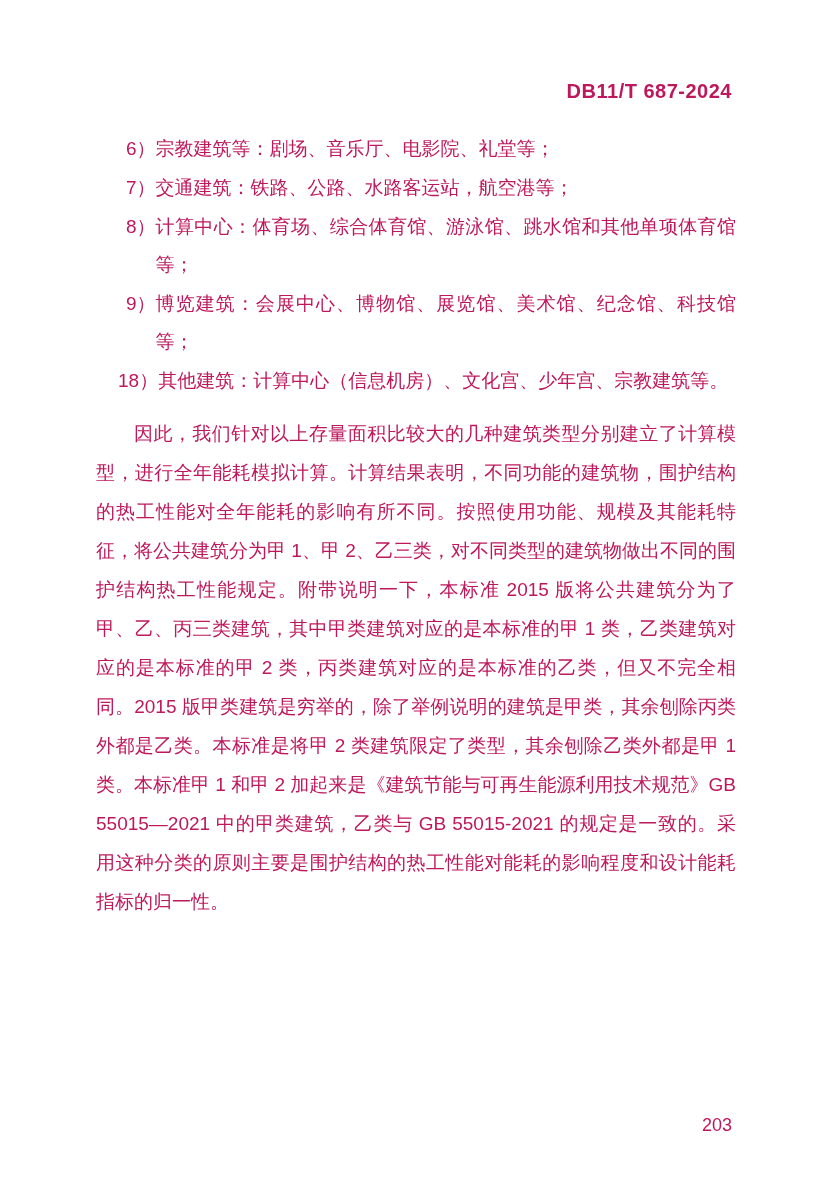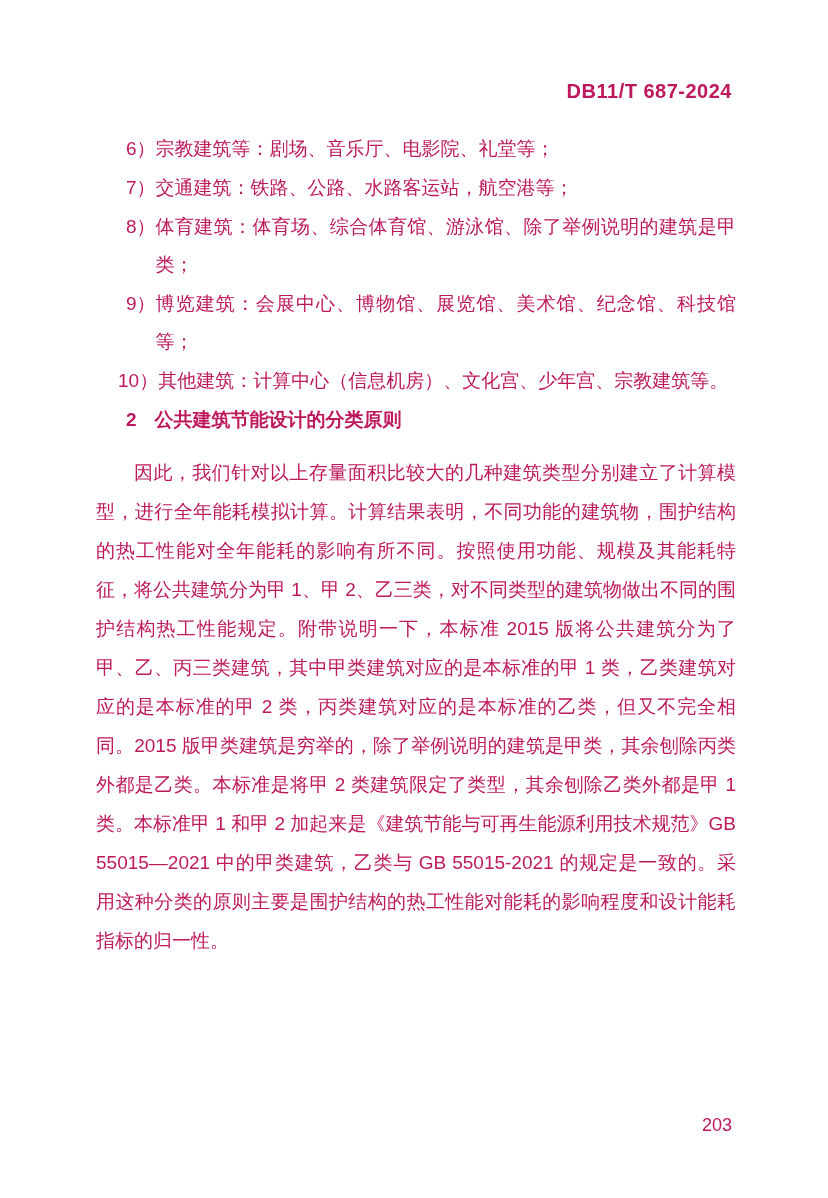--- a/index.html
+++ b/index.html
@@ -92,36 +92,33 @@
       <span class="body">宗教建筑等：剧场、音乐厅、电影院、礼堂等；</span>
     </div>
 
     <div class="list-item">
       <span class="marker">7）</span>
       <span class="body">交通建筑：铁路、公路、水路客运站，航空港等；</span>
     </div>
 
     <div class="list-item">
       <span class="marker">8）</span>
-      <span class="body">体育建筑：体育场、综合体育馆、游泳馆、除了举例说明的建筑是甲类；</span>
+      <span class="body">计算中心：体育场、综合体育馆、游泳馆、跳水馆和其他单项体育馆等；</span>
     </div>
 
     <div class="list-item">
       <span class="marker">9）</span>
       <span class="body">博览建筑：会展中心、博物馆、展览馆、美术馆、纪念馆、科技馆等；</span>
     </div>
 
     <div class="list-item wide">
-      <span class="marker">10）</span>
+      <span class="marker">18）</span>
       <span class="body">其他建筑：计算中心（信息机房）、文化宫、少年宫、宗教建筑等。</span>
     </div>
 
-    <div class="section-head">
-      <span class="num">2</span><span>公共建筑节能设计的分类原则</span>
-    </div>
 
     <p class="para gap">因此，我们针对以上存量面积比较大的几种建筑类型分别建立了计算模型，进行全年能耗模拟计算。计算结果表明，不同功能的建筑物，围护结构的热工性能对全年能耗的影响有所不同。按照使用功能、规模及其能耗特征，将公共建筑分为甲 1、甲 2、乙三类，对不同类型的建筑物做出不同的围护结构热工性能规定。附带说明一下，本标准 2015 版将公共建筑分为了甲、乙、丙三类建筑，其中甲类建筑对应的是本标准的甲 1 类，乙类建筑对应的是本标准的甲 2 类，丙类建筑对应的是本标准的乙类，但又不完全相同。2015 版甲类建筑是穷举的，除了举例说明的建筑是甲类，其余刨除丙类外都是乙类。本标准是将甲 2 类建筑限定了类型，其余刨除乙类外都是甲 1 类。本标准甲 1 和甲 2 加起来是《建筑节能与可再生能源利用技术规范》GB 55015—2021 中的甲类建筑，乙类与 GB 55015-2021 的规定是一致的。采用这种分类的原则主要是围护结构的热工性能对能耗的影响程度和设计能耗指标的归一性。</p>
 
   </div>
 
   <div class="page-number">203</div>
 
 </div>
 
 </body></html>

